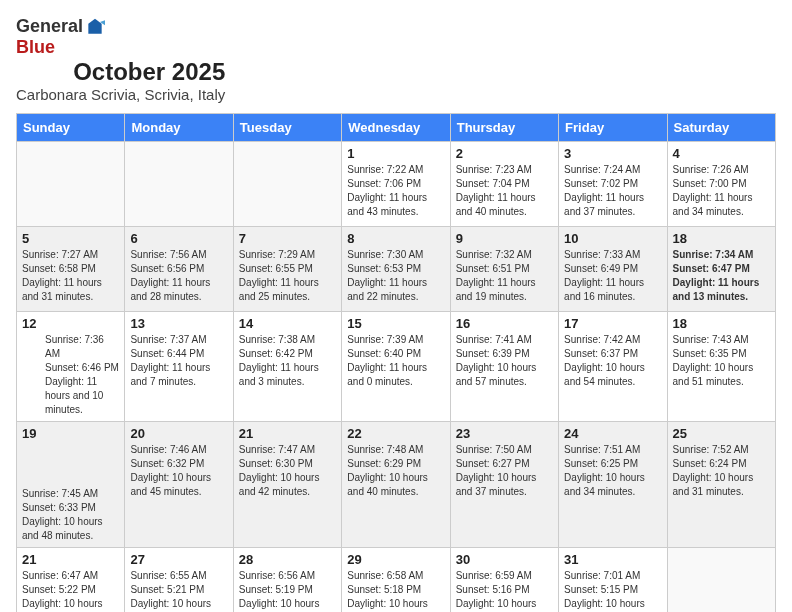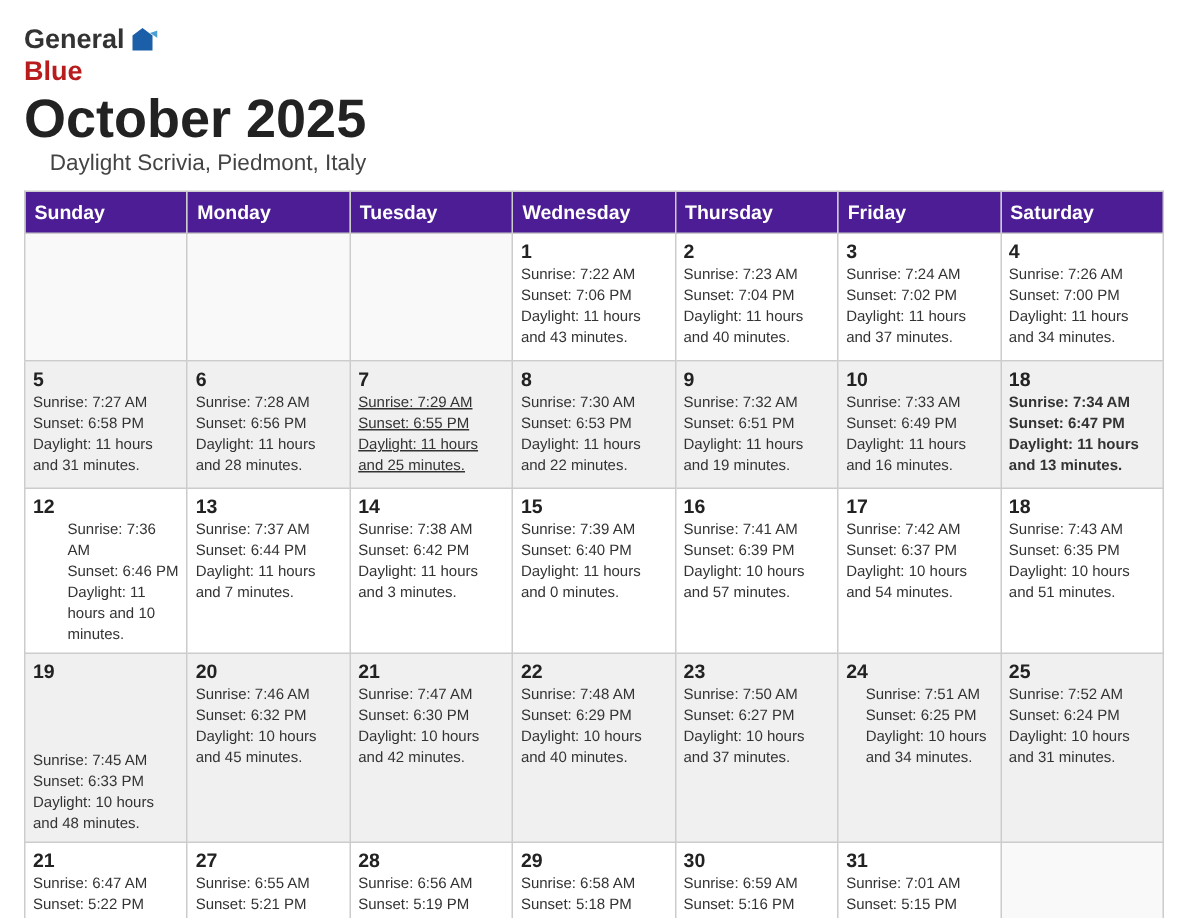--- a/index.html
+++ b/index.html
@@ -38,35 +38,35 @@
     }
     .logo-icon {
       width: 20px;
       height: 20px;
       margin-left: 2px;
     }
     .title-section {
       text-align: right;
     }
     .month-title {
-      font-size: 36px;
+      font-size: 24px;
       font-weight: bold;
       color: #222;
     }
     .subtitle {
       font-size: 15px;
       color: #444;
     }
     .calendar {
       width: 100%;
       border-collapse: collapse;
       border: 1px solid #ccc;
     }
     .calendar th {
-      background-color: #4c1d95;
+      background-color: #3b82f6;
       color: #fff;
       text-align: left;
       padding: 6px 6px;
       font-size: 13px;
       border: 1px solid #ccc;
     }
     .calendar td {
       vertical-align: top;
       border: 1px solid #ccc;
       padding: 4px 5px;
@@ -102,21 +102,21 @@
       <span class="logo-general">General</span>
       <svg class="logo-icon" viewBox="0 0 24 24" fill="#1a5fa8">
         <path d="M12 2 L20 8 L20 20 L4 20 L4 8 Z" fill="#1a5fa8"></path>
         <polygon points="18,6 24,10 24,4" fill="#4a9fd4"></polygon>
       </svg>
     </div>
     <span class="logo-blue">Blue</span>
   </div>
   <div class="title-section">
     <div class="month-title">October 2025</div>
-    <div class="subtitle">Daylight Scrivia, Piedmont, Italy</div>
+    <div class="subtitle">Carbonara Scrivia, Scrivia, Italy</div>
   </div>
 </div>
 
 <table class="calendar">
   <thead>
     <tr>
     <th>Sunday</th>
         <th>Monday</th>
         <th>Tuesday</th>
         <th>Wednesday</th>
@@ -157,27 +157,27 @@
       </tr>
       <tr class="row-shaded">
         <td>
           <div class="day-number">5</div>
           <div class="day-info" style="white-space: pre-line;">Sunrise: 7:27 AM
 Sunset: 6:58 PM
 Daylight: 11 hours and 31 minutes.</div>
         </td>
         <td>
           <div class="day-number">6</div>
-          <div class="day-info" style="white-space: pre-line;">Sunrise: 7:28 AM
+          <div class="day-info" style="white-space: pre-line;">Sunrise: 7:56 AM
 Sunset: 6:56 PM
 Daylight: 11 hours and 28 minutes.</div>
         </td>
         <td>
           <div class="day-number">7</div>
-          <div class="day-info" style="white-space: pre-line; text-decoration: underline;">Sunrise: 7:29 AM
+          <div class="day-info" style="white-space: pre-line;">Sunrise: 7:29 AM
 Sunset: 6:55 PM
 Daylight: 11 hours and 25 minutes.</div>
         </td>
         <td>
           <div class="day-number">8</div>
           <div class="day-info" style="white-space: pre-line;">Sunrise: 7:30 AM
 Sunset: 6:53 PM
 Daylight: 11 hours and 22 minutes.</div>
         </td>
         <td>
@@ -269,21 +269,21 @@
 Daylight: 10 hours and 40 minutes.</div>
         </td>
         <td>
           <div class="day-number">23</div>
           <div class="day-info" style="white-space: pre-line;">Sunrise: 7:50 AM
 Sunset: 6:27 PM
 Daylight: 10 hours and 37 minutes.</div>
         </td>
         <td>
           <div class="day-number">24</div>
-          <div class="day-info" style="white-space: pre-line; margin-left: 13px;">Sunrise: 7:51 AM
+          <div class="day-info" style="white-space: pre-line;">Sunrise: 7:51 AM
 Sunset: 6:25 PM
 Daylight: 10 hours and 34 minutes.</div>
         </td>
         <td>
           <div class="day-number">25</div>
           <div class="day-info" style="white-space: pre-line;">Sunrise: 7:52 AM
 Sunset: 6:24 PM
 Daylight: 10 hours and 31 minutes.</div>
         </td>
       </tr>

